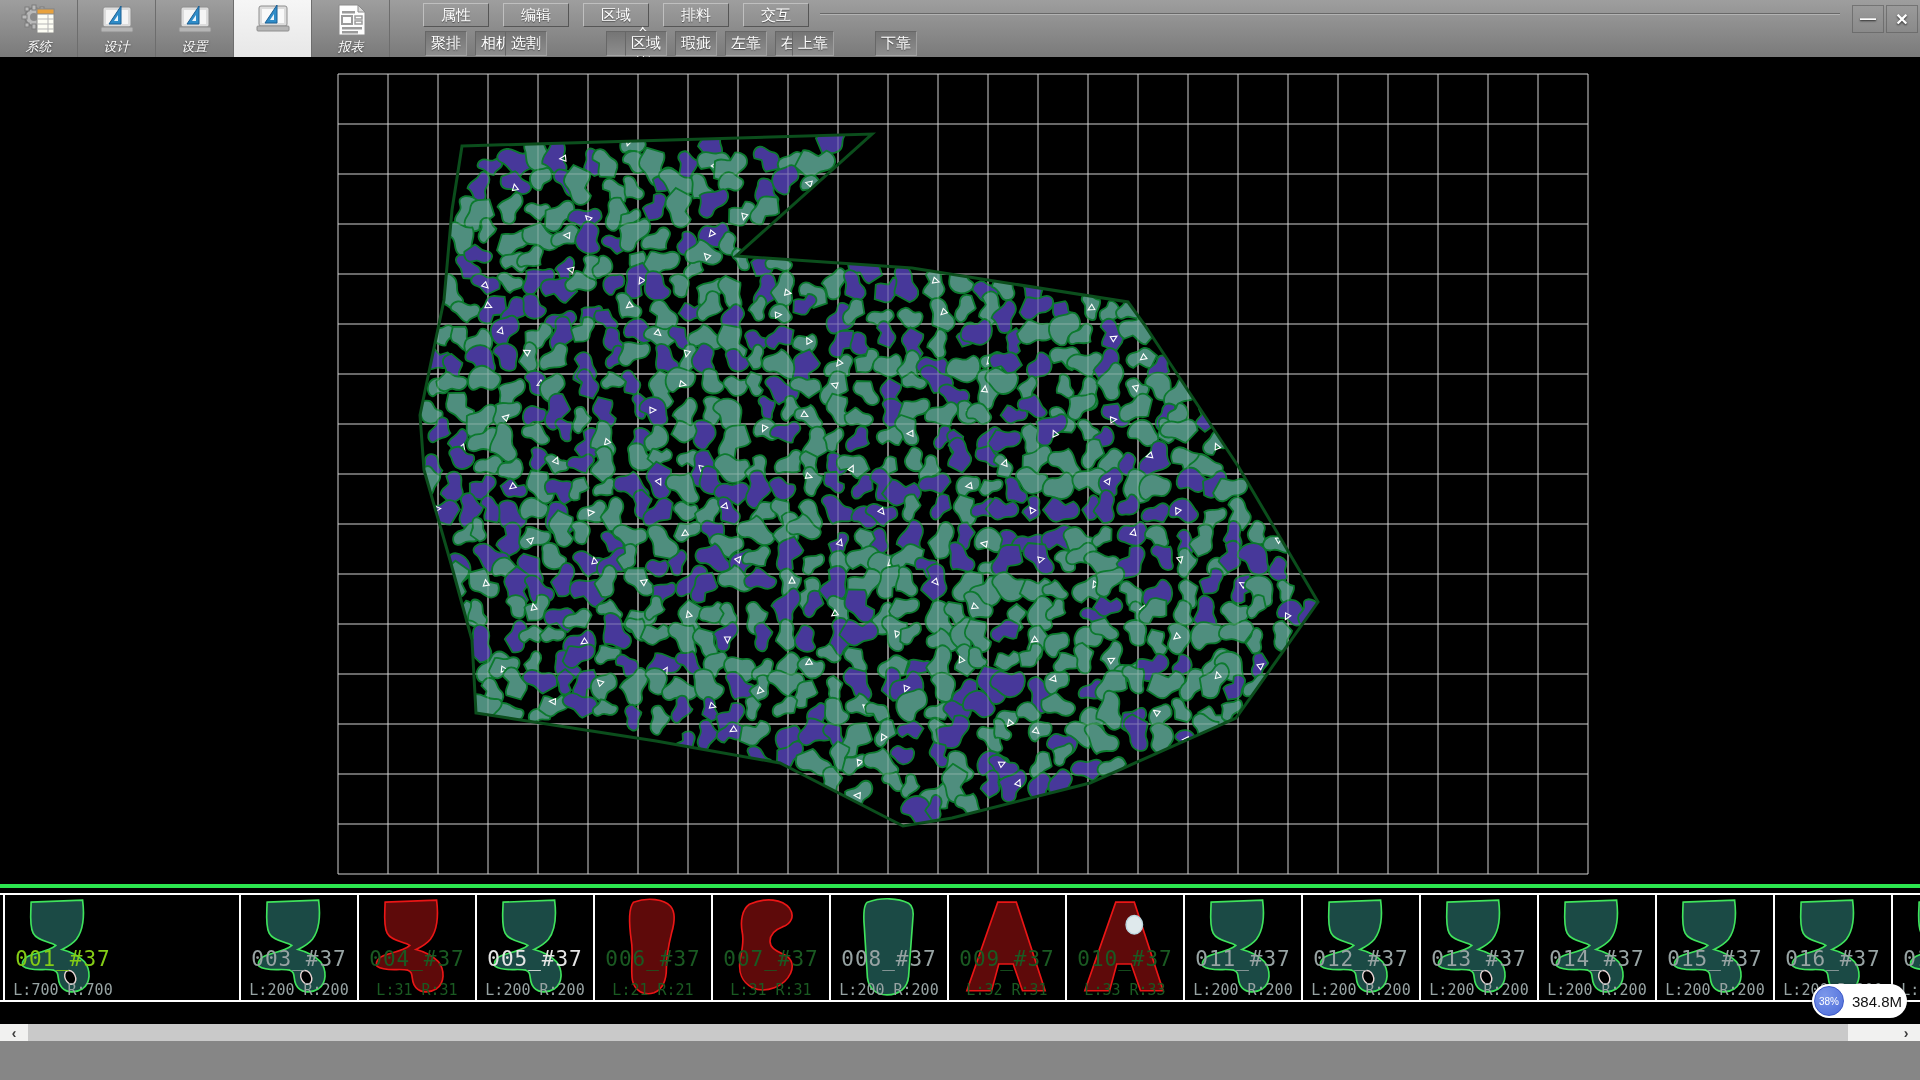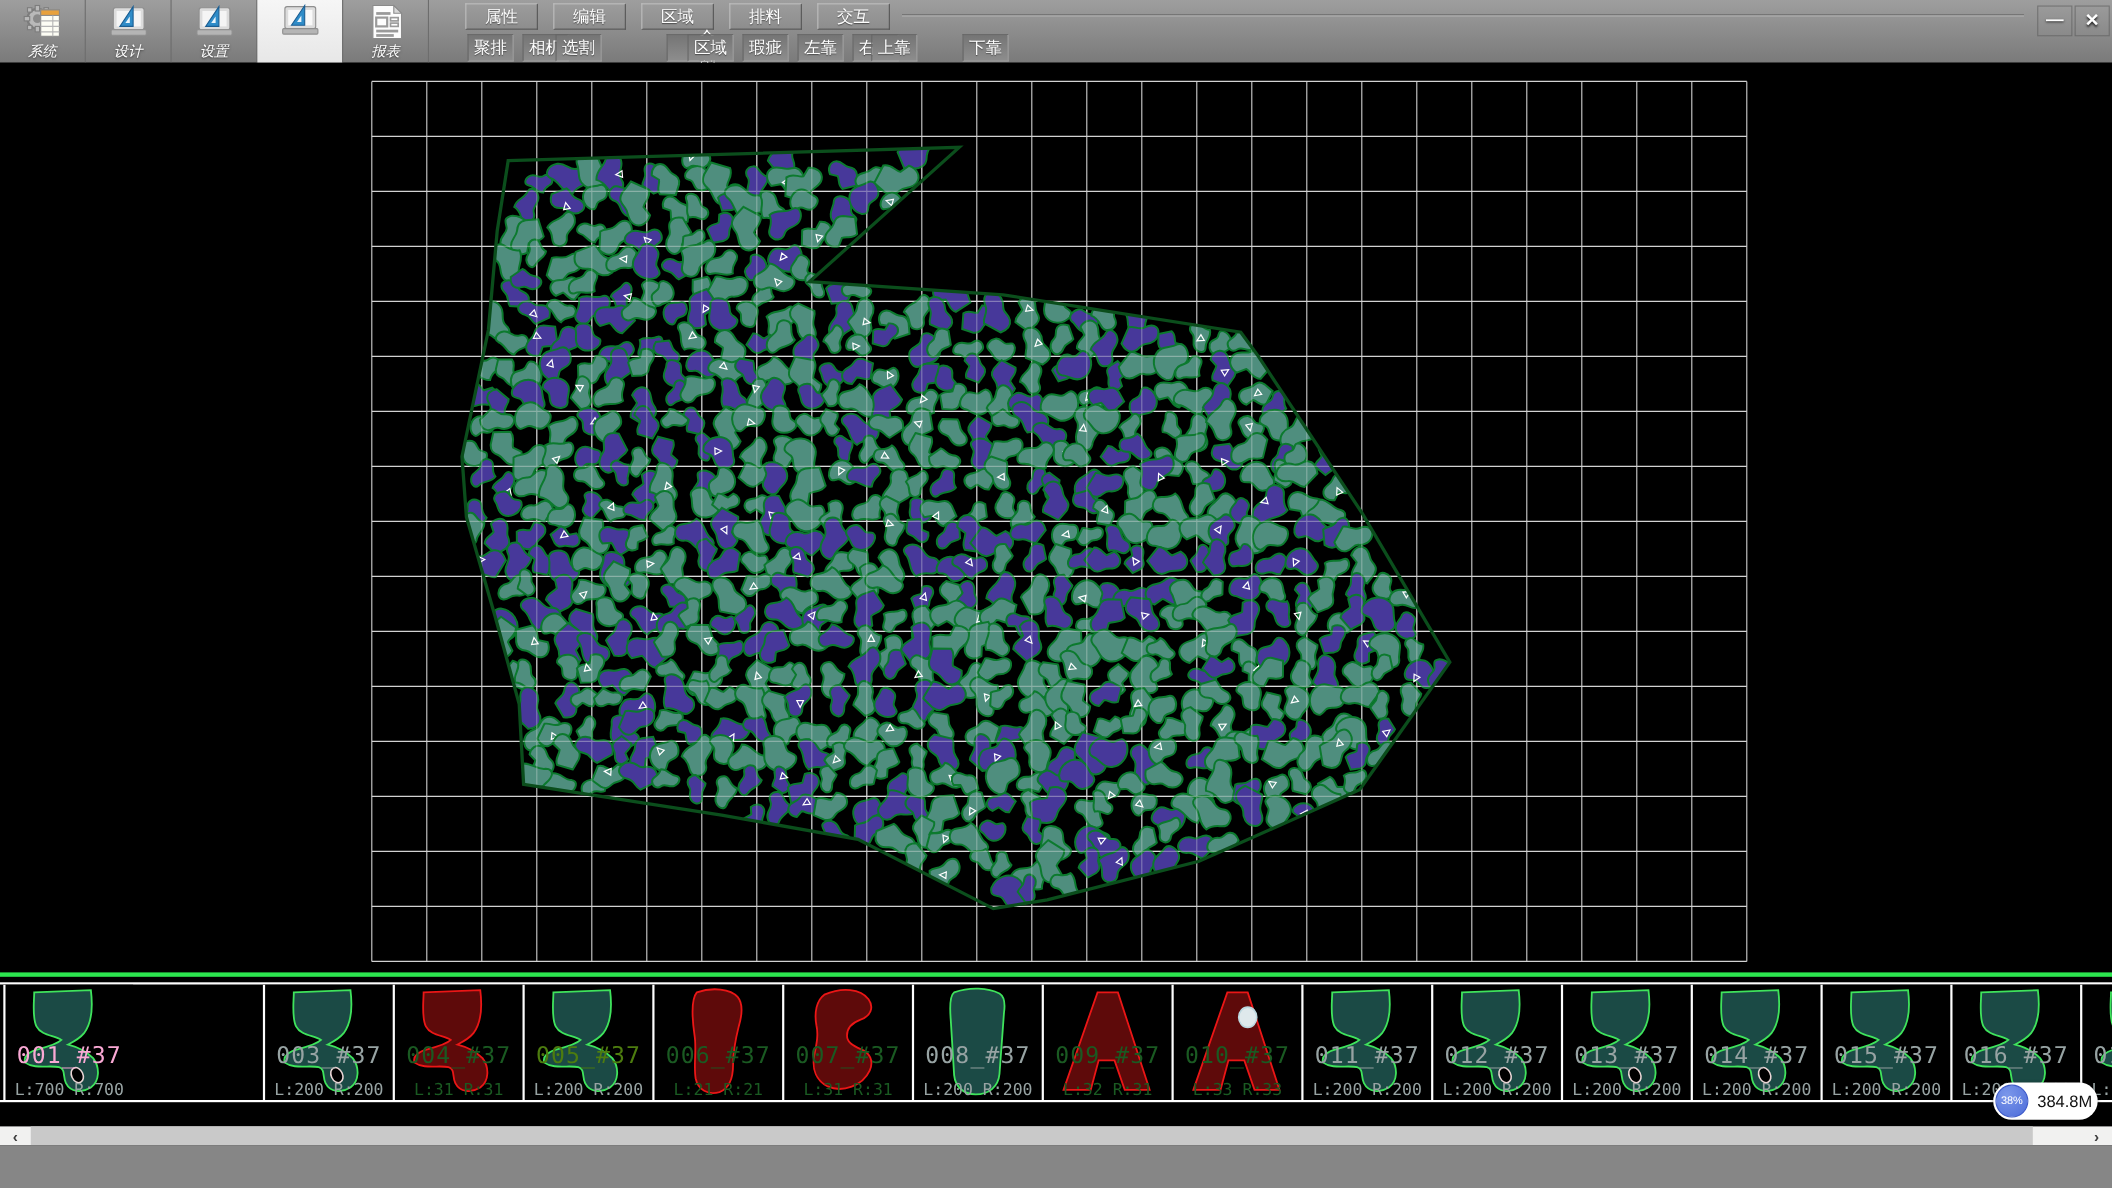--- a/index.html
+++ b/index.html
@@ -1090,21 +1090,21 @@
   </div>
 
   <div class="thumbstrip">
     <div class="green-line"></div>
     <div class="cells" id="thumb-cells">
         <div class="cell" style="left: 3px;">
           <svg width="114" height="103" viewBox="0 0 100 100">
             <path d="M20,6 L70,4 C72,20 70,34 64,42 C60,47 54,50 50,52 C58,54 66,58 72,64 C78,72 78,84 70,90 C62,95 52,94 48,86 C45,80 48,74 42,72 C34,70 20,74 12,68 C10,62 16,58 24,56 C32,54 40,52 44,48 C38,44 26,44 22,36 C18,28 20,14 20,6 Z" fill="#1b4a45" stroke="#3fe35c" stroke-width="1.6"></path>
             <ellipse cx="58" cy="79" rx="5" ry="7" transform="rotate(-25 58 79)" fill="#000" stroke="#e8d4d4" stroke-width="1.4"></ellipse>
           </svg>
-          <div class="nm" style="color: #f9a8d4;">001_#37</div>
+          <div class="nm" style="color: #84cc16;">001_#37</div>
           <div class="inf" style="color: rgb(151, 163, 163);">L:700 R:700</div>
         </div>
         <div class="cell" style="left: 239px;">
           <svg width="114" height="103" viewBox="0 0 100 100">
             <path d="M20,6 L70,4 C72,20 70,34 64,42 C60,47 54,50 50,52 C58,54 66,58 72,64 C78,72 78,84 70,90 C62,95 52,94 48,86 C45,80 48,74 42,72 C34,70 20,74 12,68 C10,62 16,58 24,56 C32,54 40,52 44,48 C38,44 26,44 22,36 C18,28 20,14 20,6 Z" fill="#1b4a45" stroke="#3fe35c" stroke-width="1.6"></path>
             <ellipse cx="58" cy="79" rx="5" ry="7" transform="rotate(-25 58 79)" fill="#000" stroke="#e8d4d4" stroke-width="1.4"></ellipse>
           </svg>
           <div class="nm" style="color: rgb(151, 163, 163);">003_#37</div>
           <div class="inf" style="color: rgb(151, 163, 163);">L:200 R:200</div>
         </div>
@@ -1112,21 +1112,21 @@
           <svg width="114" height="103" viewBox="0 0 100 100">
             <path d="M20,6 L70,4 C72,20 70,34 64,42 C60,47 54,50 50,52 C58,54 66,58 72,64 C78,72 78,84 70,90 C62,95 52,94 48,86 C45,80 48,74 42,72 C34,70 20,74 12,68 C10,62 16,58 24,56 C32,54 40,52 44,48 C38,44 26,44 22,36 C18,28 20,14 20,6 Z" fill="#5e0a0a" stroke="#ea1616" stroke-width="1.6"></path>
           </svg>
           <div class="nm" style="color: rgb(26, 90, 34);">004_#37</div>
           <div class="inf" style="color: rgb(26, 90, 34);">L:31 R:31</div>
         </div>
         <div class="cell" style="left: 475px;">
           <svg width="114" height="103" viewBox="0 0 100 100">
             <path d="M20,6 L70,4 C72,20 70,34 64,42 C60,47 54,50 50,52 C58,54 66,58 72,64 C78,72 78,84 70,90 C62,95 52,94 48,86 C45,80 48,74 42,72 C34,70 20,74 12,68 C10,62 16,58 24,56 C32,54 40,52 44,48 C38,44 26,44 22,36 C18,28 20,14 20,6 Z" fill="#1b4a45" stroke="#3fe35c" stroke-width="1.6"></path>
           </svg>
-          <div class="nm" style="color: #4d7c0f;">005_#37</div>
+          <div class="nm" style="color: #e5e5e5;">005_#37</div>
           <div class="inf" style="color: rgb(151, 163, 163);">L:200 R:200</div>
         </div>
         <div class="cell" style="left: 593px;">
           <svg width="114" height="103" viewBox="0 0 100 100">
             <path d="M32,6 C46,1 62,3 68,10 C73,16 72,26 69,36 C66,48 64,60 64,70 C64,80 62,90 52,94 C42,97 33,92 31,82 C29,70 32,56 30,44 C28,30 27,12 32,6 Z" fill="#5e0a0a" stroke="#ea1616" stroke-width="1.6"></path>
           </svg>
           <div class="nm" style="color: rgb(26, 90, 34);">006_#37</div>
           <div class="inf" style="color: rgb(26, 90, 34);">L:21 R:21</div>
         </div>
         <div class="cell" style="left: 711px;">

